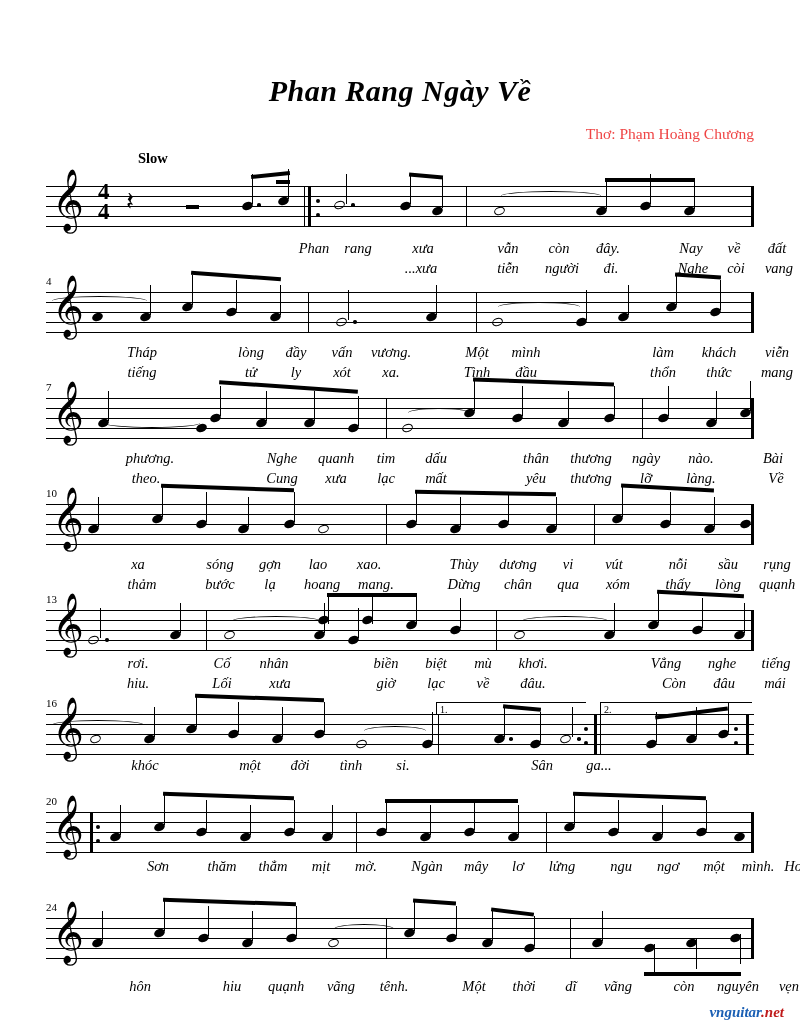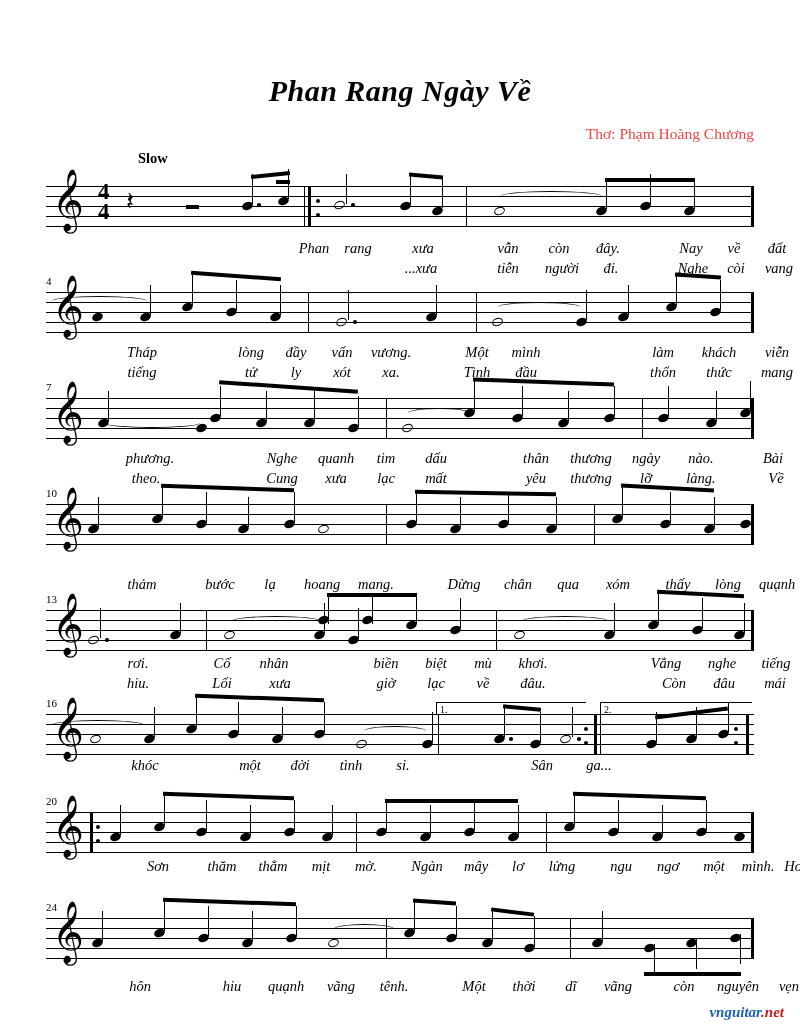--- a/index.html
+++ b/index.html
@@ -491,20 +491,34 @@
       <div class="note" style="left:566px; top:11px;"></div>
       <div class="stem" style="left:576px; top:-17px;"></div>
       <div class="note" style="left:614px; top:16px;"></div>
       <div class="stem" style="left:624px; top:-12px;"></div>
       <div class="note" style="left:658px; top:21px;"></div>
       <div class="stem" style="left:668px; top:-7px;"></div>
       <div class="note" style="left:694px; top:16px;"></div>
       <div class="beam" style="left:575px; top:-18px; width:93px; transform:rotate(3deg);"></div>
       <div class="end-bar" style="left:705px;"></div>
     </div>
+  </div>
+  <div class="lyric-row" style="top:556px;">
+    <span style="left:92px">xa</span>
+    <span style="left:174px">sóng</span>
+    <span style="left:224px">gợn</span>
+    <span style="left:272px">lao</span>
+    <span style="left:323px">xao.</span>
+    <span style="left:418px">Thùy</span>
+    <span style="left:472px">dương</span>
+    <span style="left:522px">vi</span>
+    <span style="left:568px">vút</span>
+    <span style="left:632px">nỗi</span>
+    <span style="left:682px">sầu</span>
+    <span style="left:731px">rụng</span>
   </div>
   <div class="lyric-row" style="top:576px;">
     <span style="left:96px">thảm</span>
     <span style="left:174px">bước</span>
     <span style="left:224px">lạ</span>
     <span style="left:276px">hoang</span>
     <span style="left:330px">mang.</span>
     <span style="left:418px">Dừng</span>
     <span style="left:472px">chân</span>
     <span style="left:522px">qua</span>

